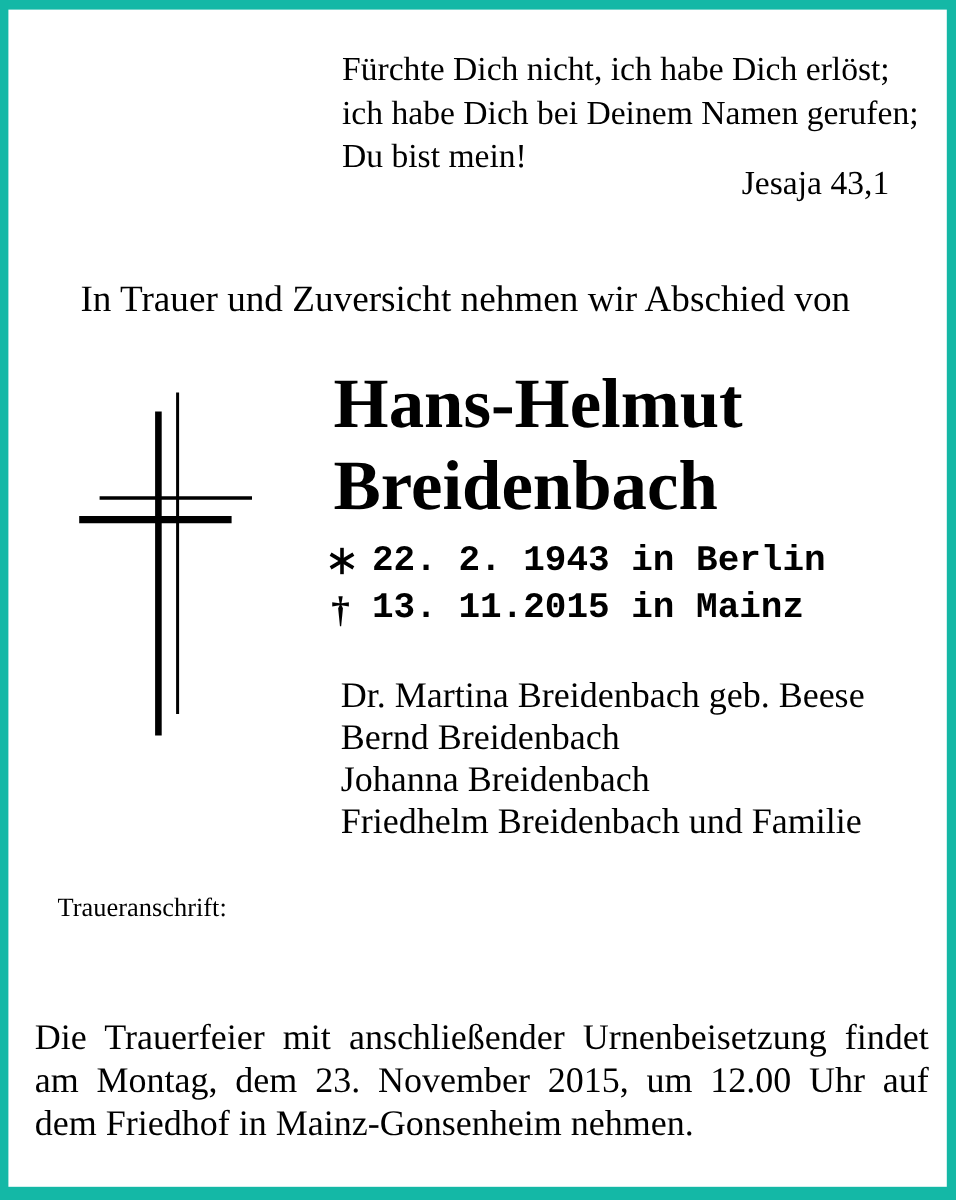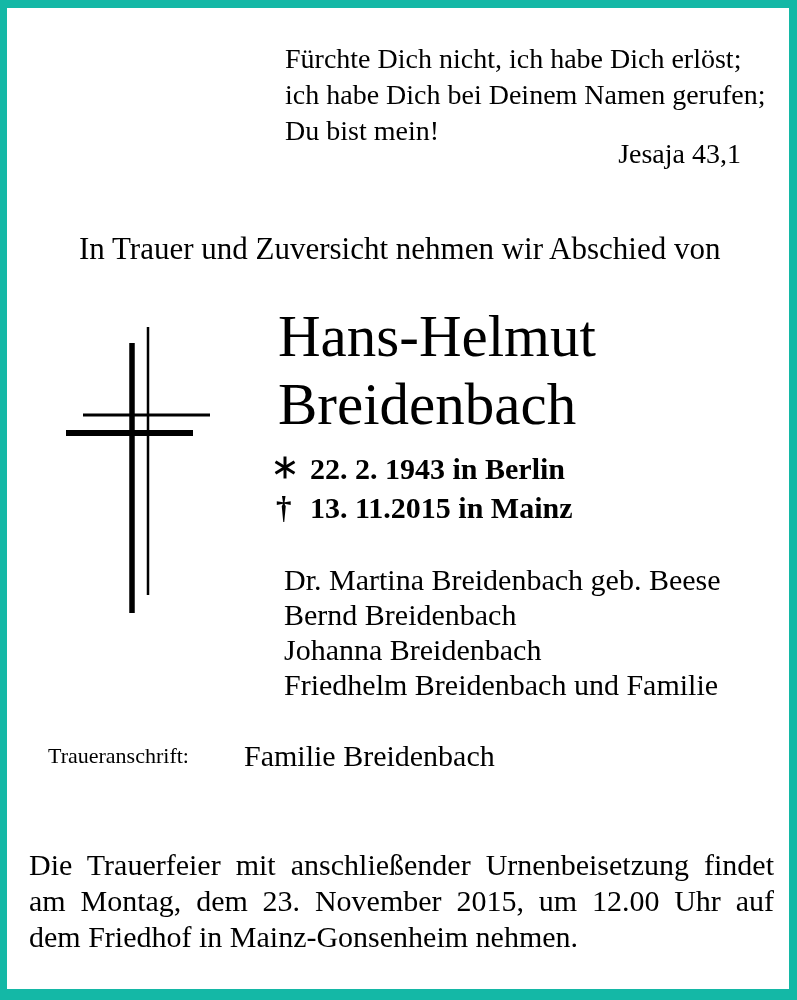--- a/index.html
+++ b/index.html
@@ -6,32 +6,32 @@
   .stage{position:relative;width:797px;height:1000px;background:#14b8a6;overflow:hidden;
          font-family:"Liberation Serif","DejaVu Serif",serif;color:#000;}
   .paper{position:absolute;left:7px;top:8px;width:782px;height:981px;background:#ffffff;}
 
   
   .quote{position:absolute;left:285px;top:41px;width:486px;font-size:28px;line-height:36px;}
   .quote-line{white-space:nowrap;}
   .quote-source{text-align:right;padding-right:30px;margin-top:-13px;}
 
   
-  .intro{position:absolute;left:79px;top:231px;font-size:31px;line-height:36px;white-space:nowrap;}
+  .intro{position:absolute;left:67px;top:231px;font-size:31px;line-height:36px;white-space:nowrap;}
 
   
-  .name{position:absolute;left:278px;top:302px;font-size:59px;line-height:68px;font-weight:normal;white-space:nowrap;}
+  .name{position:absolute;left:278px;top:302px;font-size:59px;line-height:68px;font-weight:bold;white-space:nowrap;}
 
   
   .cross{position:absolute;left:64px;top:323px;}
 
   
   .vital-sym-star{position:absolute;left:274px;top:456px;}
   .vital-sym-dagger{position:absolute;left:276px;top:488px;font-size:31px;line-height:39px;font-weight:bold;}
-  .vitals{position:absolute;left:310px;top:449px;font-size:30px;line-height:39px;font-weight:bold;white-space:nowrap;}
+  .vitals{position:absolute;left:310px;top:449px;font-size:30px;line-height:39px;font-weight:bold;white-space:nowrap;font-family:Liberation Mono, monospace;}
 
   
   .mourners{position:absolute;left:284px;top:562px;font-size:30px;line-height:35px;white-space:nowrap;}
 
   
   .addr-label{position:absolute;left:48px;top:738px;font-size:22px;line-height:36px;white-space:nowrap;}
   .addr-lines{position:absolute;left:244px;top:738px;font-size:30px;line-height:36px;white-space:nowrap;}
 
   
   .funeral{position:absolute;left:29px;top:847px;width:745px;font-size:30px;line-height:36px;}
@@ -79,21 +79,20 @@
 
   <div class="mourners">
     <div>Dr. Martina Breidenbach geb. Beese</div>
     <div>Bernd Breidenbach</div>
     <div>Johanna Breidenbach</div>
     <div>Friedhelm Breidenbach und Familie</div>
   </div>
 
   <div class="addr-label">Traueranschrift:</div>
   <div class="addr-lines">
-    <div>Familie Breidenbach</div>
   </div>
 
   <div class="funeral">
     <div class="justify">Die Trauerfeier mit anschließender Urnenbeisetzung findet</div>
     <div class="justify">am Montag, dem 23. November 2015, um 12.00 Uhr auf</div>
     <div class="last">dem Friedhof in Mainz-Gonsenheim nehmen.</div>
   </div>
 </div>
 
 </body></html>

